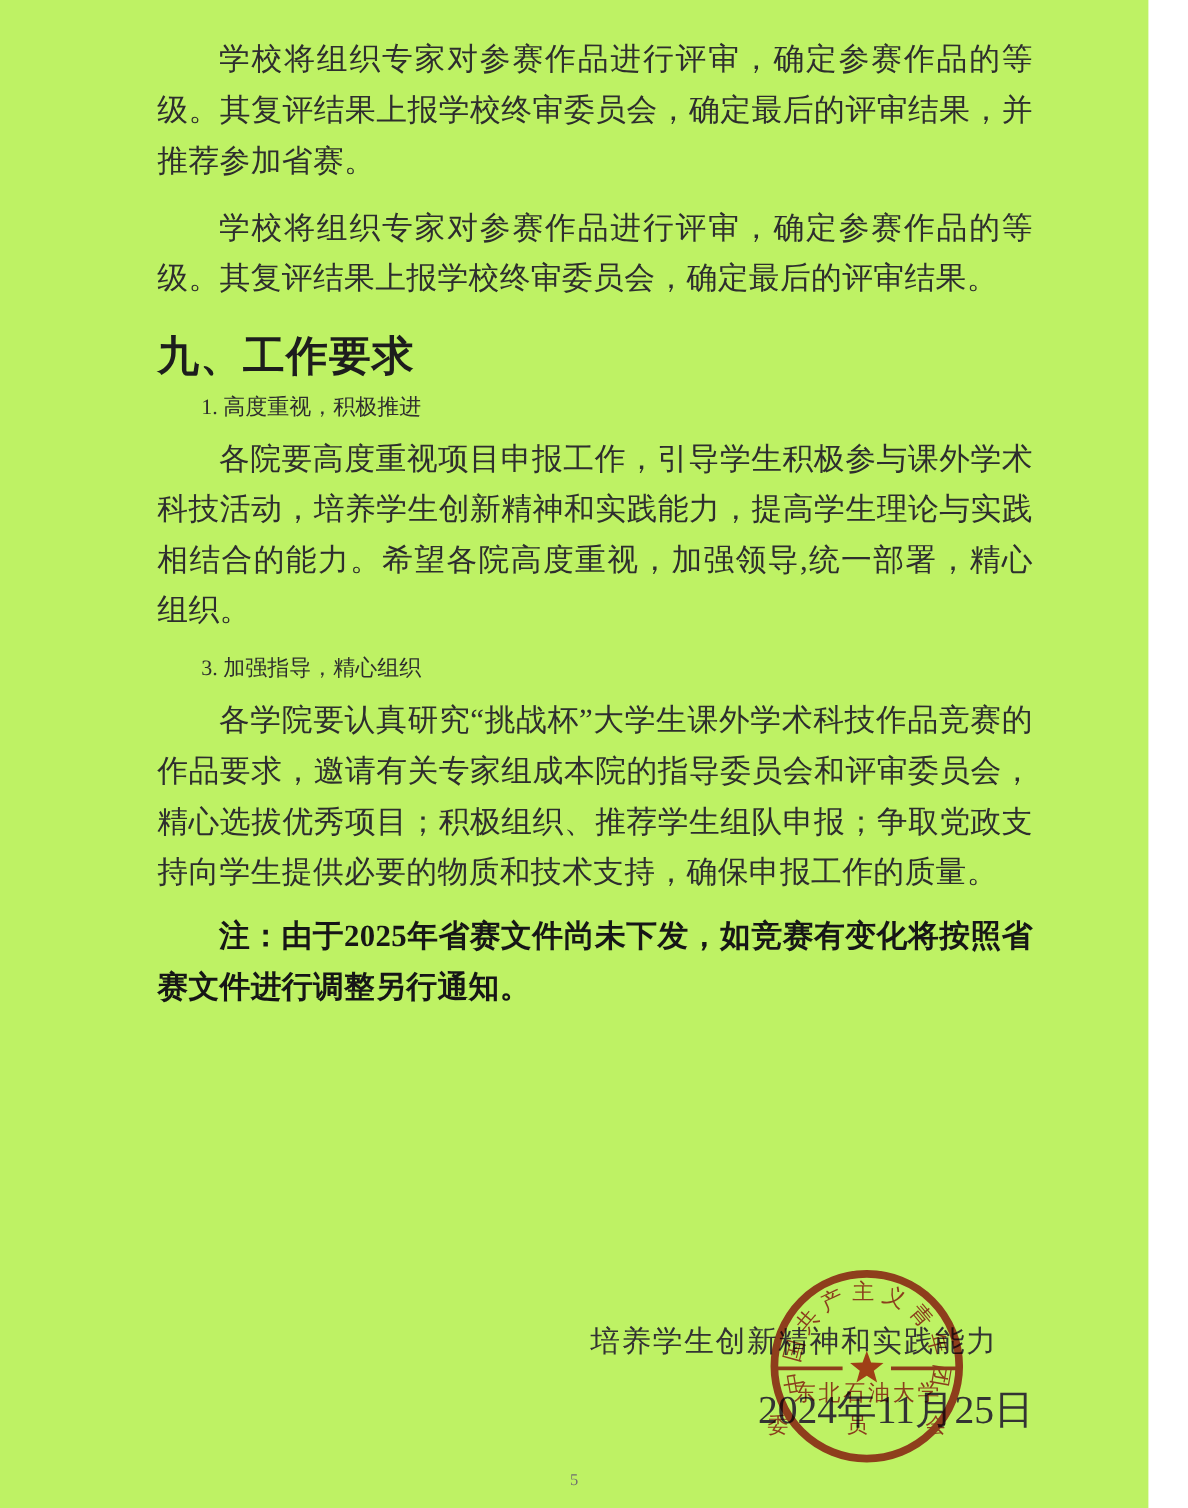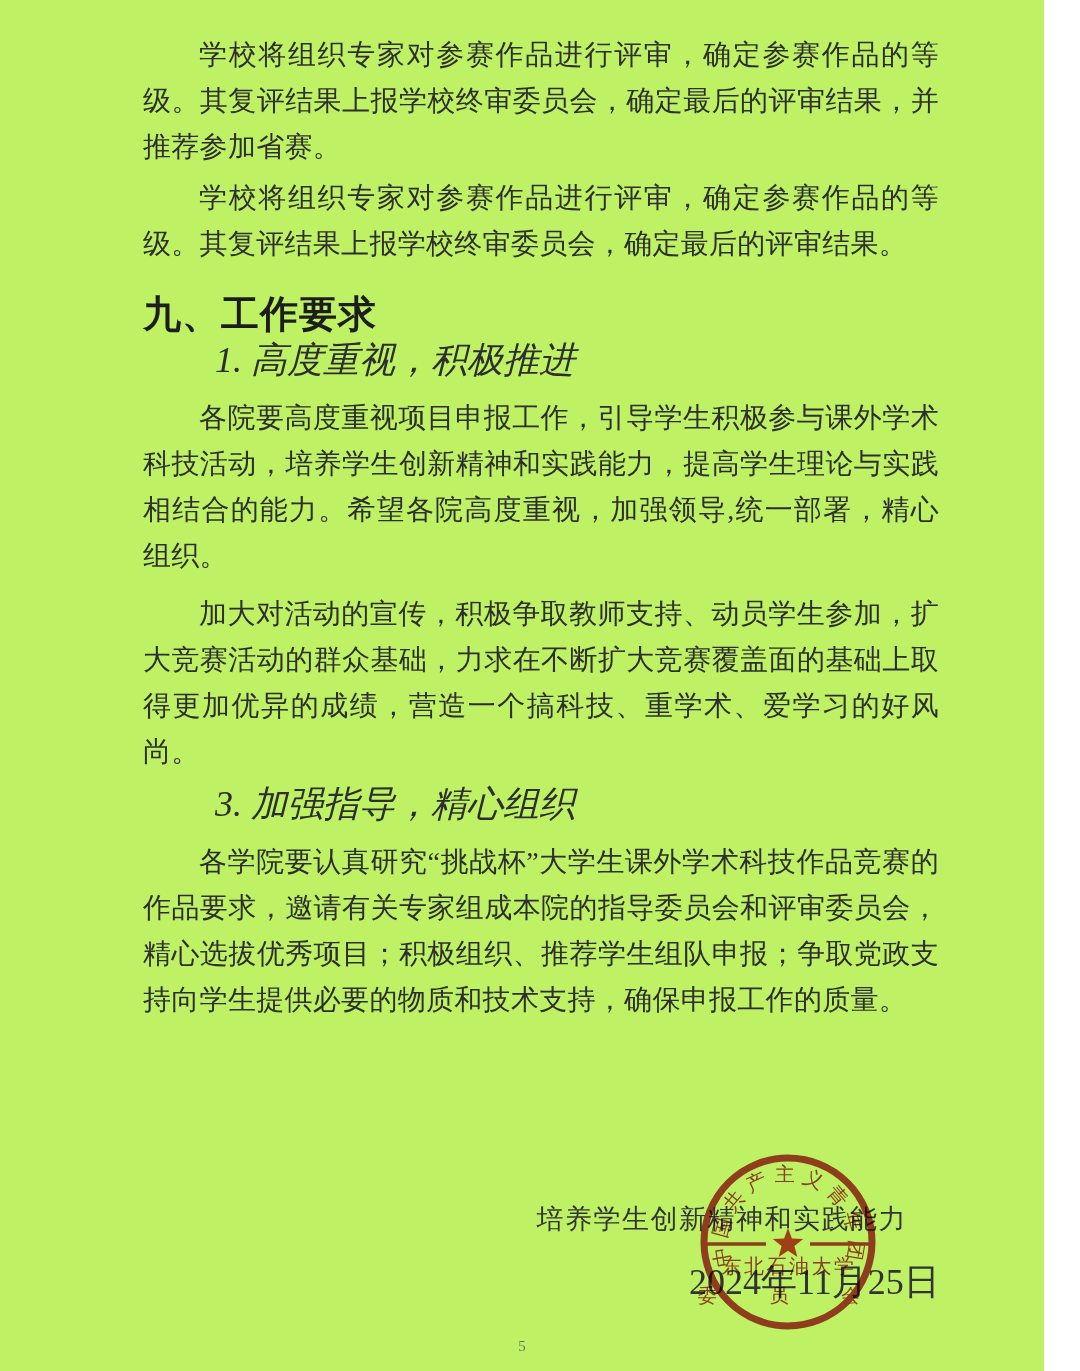--- a/index.html
+++ b/index.html
@@ -19,39 +19,38 @@
     top: 32px;
     width: 796px;
   }
   .para {
     font-size: 28px;
     line-height: 46px;
     text-align: justify;
     text-indent: 2em;
     letter-spacing: 0.3px;
   }
-  .para-gap { margin-top: 5px; }
+  .para-gap { margin-top: 15px; }
   .heading {
     font-family: "Liberation Sans", "DejaVu Sans", sans-serif;
     font-weight: 700;
     font-size: 38px;
     line-height: 46px;
     color: #1d1d1d;
     margin-top: 24px;
     letter-spacing: 1px;
   }
   .sub {
-    font-size: 36px;
+    font-size: 20px;
     line-height: 46px;
     text-indent: 2em;
     margin-top: 6px;
-    font-style: italic;
   }
   .sub.first { margin-top: 0; }
-  .body-para { margin-top: 12px; }
+  .body-para { margin-top: 2px; }
   .note {
     font-weight: 700;
     color: #161616;
     margin-top: 12px;
   }
   .sig-org {
     position: absolute;
     top: 1196px;
     right: 137px;
     font-size: 27px;
@@ -99,25 +98,25 @@
 
   <div class="content">
     <p class="para">学校将组织专家对参赛作品进行评审，确定参赛作品的等级。其复评结果上报学校终审委员会，确定最后的评审结果，并推荐参加省赛。</p>
     <p class="para para-gap">学校将组织专家对参赛作品进行评审，确定参赛作品的等级。其复评结果上报学校终审委员会，确定最后的评审结果。</p>
 
     <h2 class="heading">九、工作要求</h2>
 
     <p class="sub first">1. 高度重视，积极推进</p>
     <p class="para body-para">各院要高度重视项目申报工作，引导学生积极参与课外学术科技活动，培养学生创新精神和实践能力，提高学生理论与实践相结合的能力。希望各院高度重视，加强领导,统一部署，精心组织。</p>
 
-    <p class="para body-para">加大对活动的宣传，积极争取教师支持、动员学生参加，扩大竞赛活动的群众基础，力求在不断扩大竞赛覆盖面的基础上取得更加优异的成绩，营造一个搞科技、重学术、爱学习的好风尚。</p>
 
     <p class="sub">3. 加强指导，精心组织</p>
     <p class="para body-para">各学院要认真研究“挑战杯”大学生课外学术科技作品竞赛的作品要求，邀请有关专家组成本院的指导委员会和评审委员会，精心选拔优秀项目；积极组织、推荐学生组队申报；争取党政支持向学生提供必要的物质和技术支持，确保申报工作的质量。</p>
 
+    <p class="para note">注：由于2025年省赛文件尚未下发，如竞赛有变化将按照省赛文件进行调整另行通知。</p>
   </div>
 
   <div class="sig-org">培养学生创新精神和实践能力</div>
   <div class="sig-date">2024年11月25日</div>
 
   <svg class="seal" viewBox="0 0 200 200" xmlns="http://www.w3.org/2000/svg">
     <defs>
       <path id="sealArcPath" d="M 43.4 122.9 A 61 61 0 1 1 156.6 122.9" fill="none"></path>
     </defs>
     <circle cx="100" cy="100" r="84" fill="none" stroke="#b5262c" stroke-width="7"></circle>

